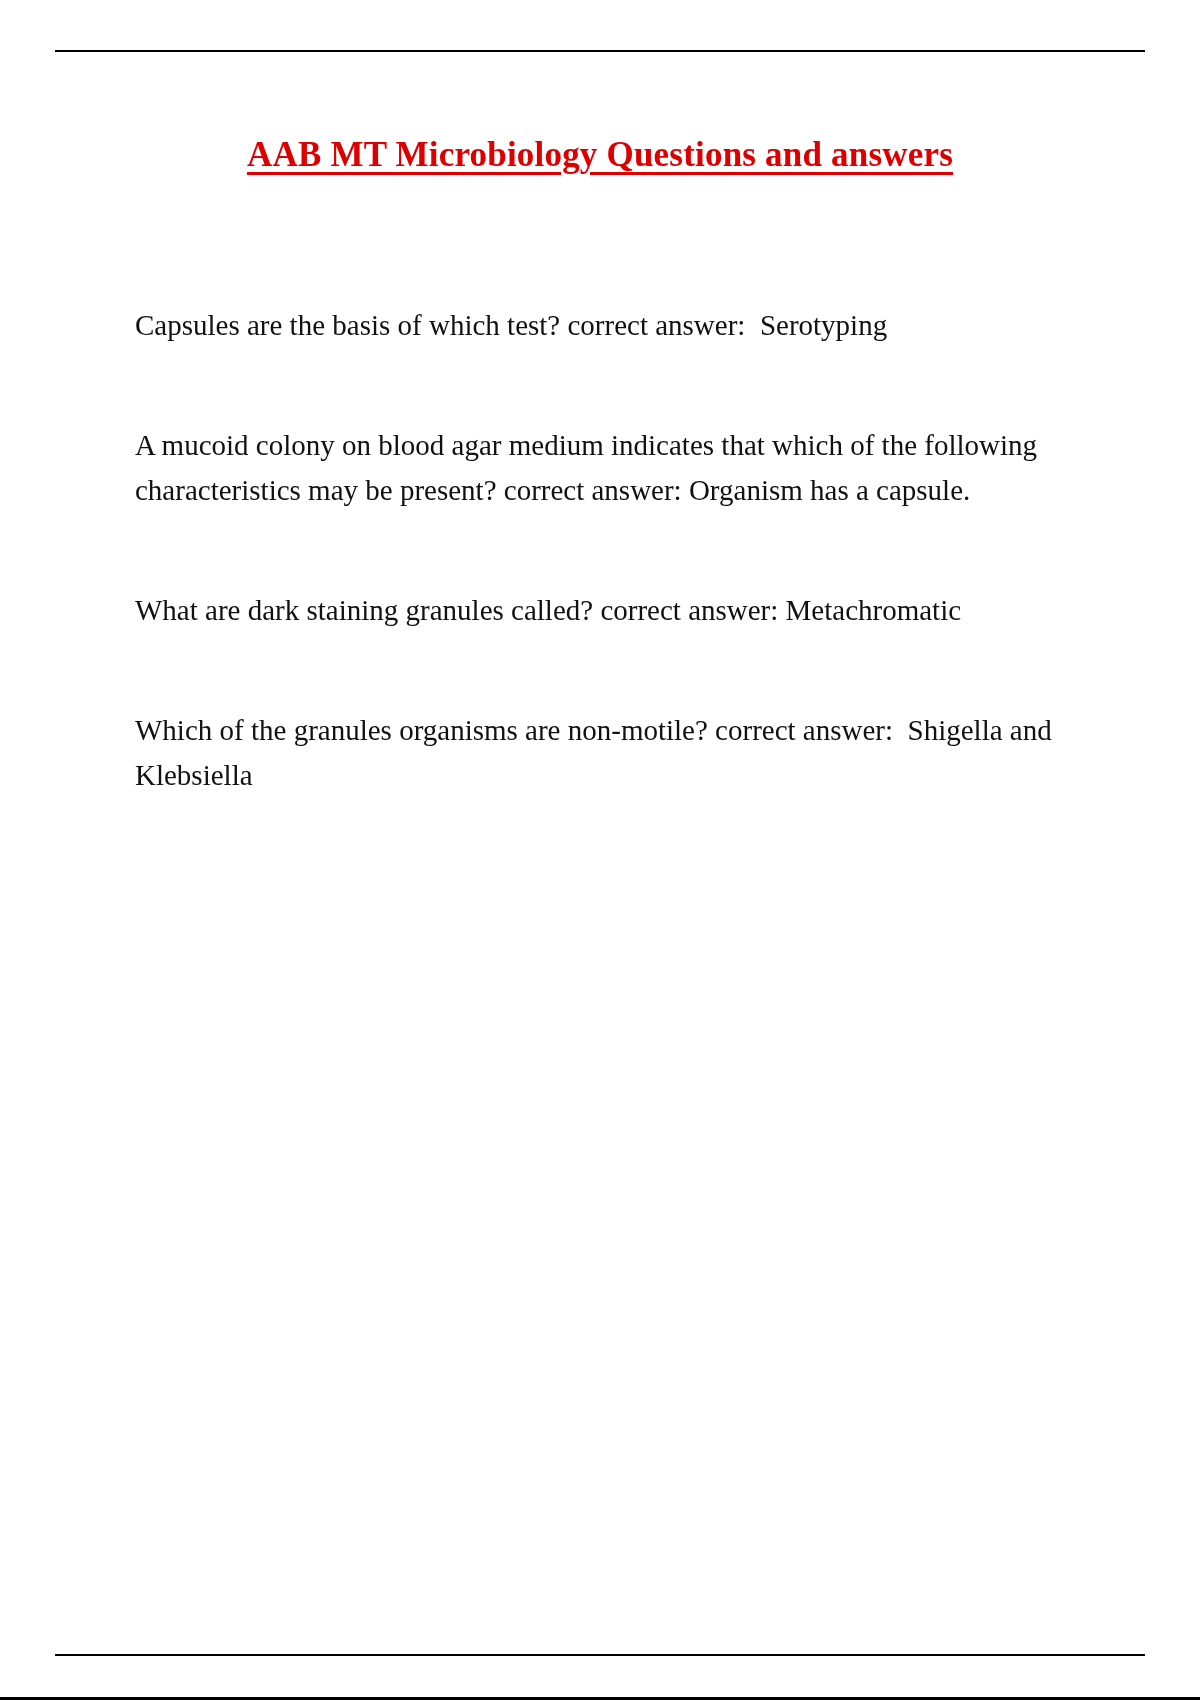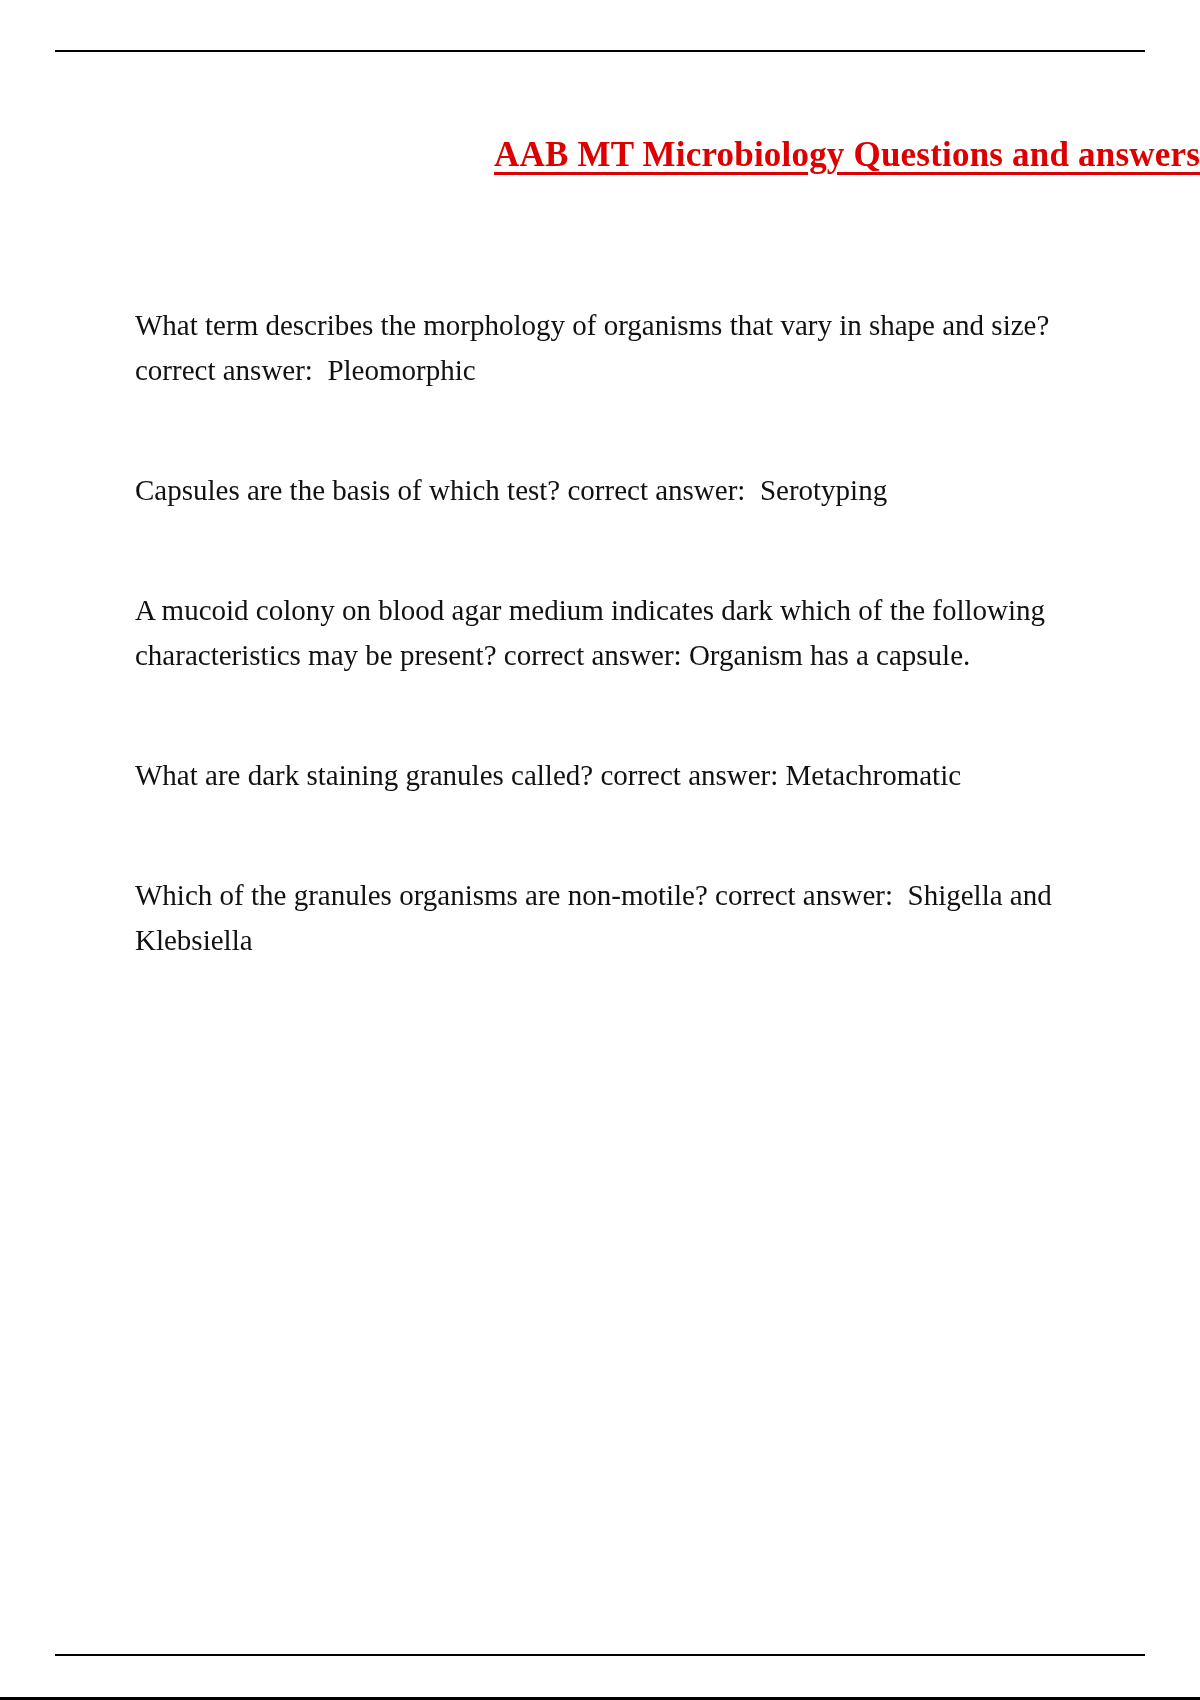--- a/index.html
+++ b/index.html
@@ -34,21 +34,21 @@
   .edge-rule {
     position: absolute;
     bottom: 0;
     left: 0;
     right: 0;
     border-top: 3px solid #000000;
   }
   .title {
     margin: 0;
     padding-top: 135px;
-    text-align: right;
+    text-align: center;
     font-size: 35px;
     font-weight: bold;
     color: #dd0000;
     text-decoration: underline;
     text-underline-offset: 6px;
     letter-spacing: 0.2px;
   }
   .content {
     padding: 128px 135px 0 135px;
   }
@@ -63,23 +63,22 @@
 </head>
 <body>
 
 <div class="page">
 
   <div class="top-rule"></div>
 
   <h1 class="title">AAB MT Microbiology Questions and answers</h1>
 
   <div class="content">
-    <p class="qa">What term describes the morphology of organisms that vary in shape and size? correct answer:  Pleomorphic</p>
     <p class="qa">Capsules are the basis of which test? correct answer:  Serotyping</p>
-    <p class="qa">A mucoid colony on blood agar medium indicates dark which of the following characteristics may be present? correct answer: Organism has a capsule.</p>
+    <p class="qa">A mucoid colony on blood agar medium indicates that which of the following characteristics may be present? correct answer: Organism has a capsule.</p>
     <p class="qa">What are dark staining granules called? correct answer: Metachromatic</p>
     <p class="qa">Which of the granules organisms are non-motile? correct answer:  Shigella and Klebsiella</p>
   </div>
 
   <div class="bottom-rule"></div>
   <div class="edge-rule"></div>
 
 </div>
 
 </body></html>

